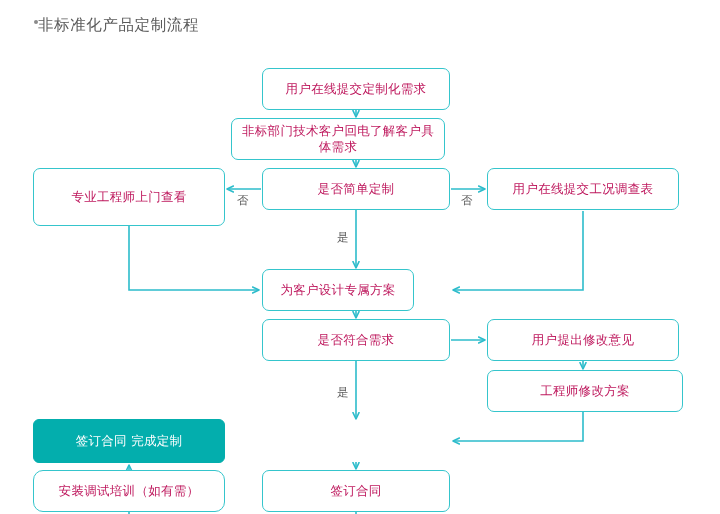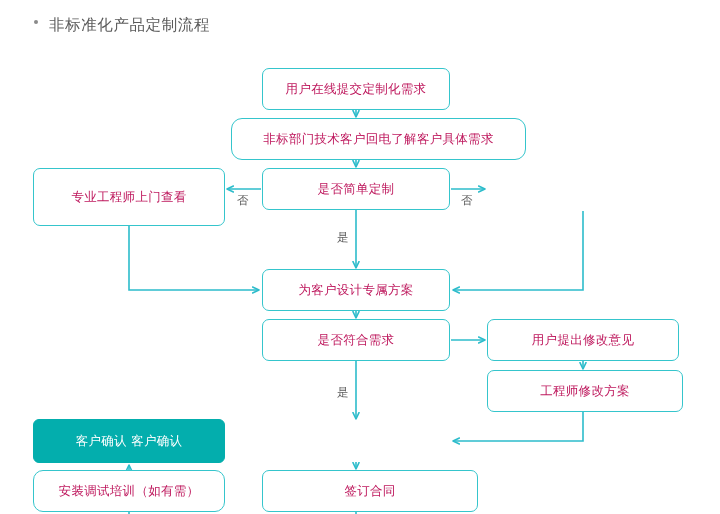--- a/index.html
+++ b/index.html
@@ -23,21 +23,20 @@
     width: 720px;
     height: 514px;
   }
 
   
   .title-row {
     position: absolute;
     left: 34px;
     top: 18px;
     display: flex;
-    gap: 11px;
     white-space: nowrap;
   }
   .title-bullet {
     width: 4px;
     height: 4px;
     background: #8a8a8a;
     border-radius: 50%;
     flex: none;
     margin-top: 2px;
   }
@@ -148,59 +147,62 @@
     <path d="M129,470 L129,465" marker-end="url(#ah)"></path>
 
     <path d="M356,512 L356,514"></path>
     <path d="M129,512 L129,514"></path>
   </svg>
 
   <div class="node outlined" style="left:262px; top:68px; width:188px; height:42px;">
     <span class="node-label">用户在线提交定制化需求</span>
   </div>
 
-  <div class="node outlined" style="left:231px; top:118px; width:295px; height:42px;border-radius:11px;">
+  <div class="node outlined" style="left:231px; top:118px; width:214px; height:42px;">
     <span class="node-label">非标部门技术客户回电了解客户具体需求</span>
   </div>
 
   <div class="node outlined" style="left:33px; top:168px; width:192px; height:58px;">
     <span class="node-label">专业工程师上门查看</span>
   </div>
 
   <div class="node outlined" style="left:262px; top:168px; width:188px; height:42px;align-items:center;">
     <span class="node-label">是否简单定制</span>
   </div>
 
-
-  <div class="node outlined" style="left:262px; top:269px; width:188px; height:42px;">
+  <div class="node outlined" style="left:487px; top:168px; width:192px; height:42px;">
+    <span class="node-label">用户在线提交工况调查表</span>
+  </div>
+
+  <div class="node outlined" style="left:262px; top:269px; width:152px; height:42px;">
     <span class="node-label">为客户设计专属方案</span>
   </div>
 
   <div class="node outlined" style="left:262px; top:319px; width:188px; height:42px;">
     <span class="node-label">是否符合需求</span>
   </div>
 
   <div class="node outlined" style="left:487px; top:319px; width:192px; height:42px;">
     <span class="node-label">用户提出修改意见</span>
   </div>
 
   <div class="node outlined" style="left:487px; top:370px; width:196px; height:42px;">
     <span class="node-label">工程师修改方案</span>
   </div>
 
   <div class="node filled" style="left:33px; top:419px; width:192px; height:44px;">
-    <span class="node-label">客户确认 客户确认</span>
+    <span class="node-label">签订合同 完成定制</span>
   </div>
 
 
   <div class="node outlined" style="left:33px; top:470px; width:192px; height:42px;border-radius:10px;">
     <span class="node-label">安装调试培训（如有需）</span>
   </div>
 
-  <div class="node outlined" style="left:262px; top:470px; width:216px; height:42px;">
+  <div class="node outlined" style="left:262px; top:470px; width:188px; height:42px;">
     <span class="node-label">签订合同</span>
   </div>
 
   <div class="edge-label" style="left:237px; top:195px;">否</div>
   <div class="edge-label" style="left:461px; top:195px;">否</div>
   <div class="edge-label" style="left:337px; top:232px;">是</div>
   <div class="edge-label" style="left:337px; top:387px;">是</div>
 
 </div>
 

